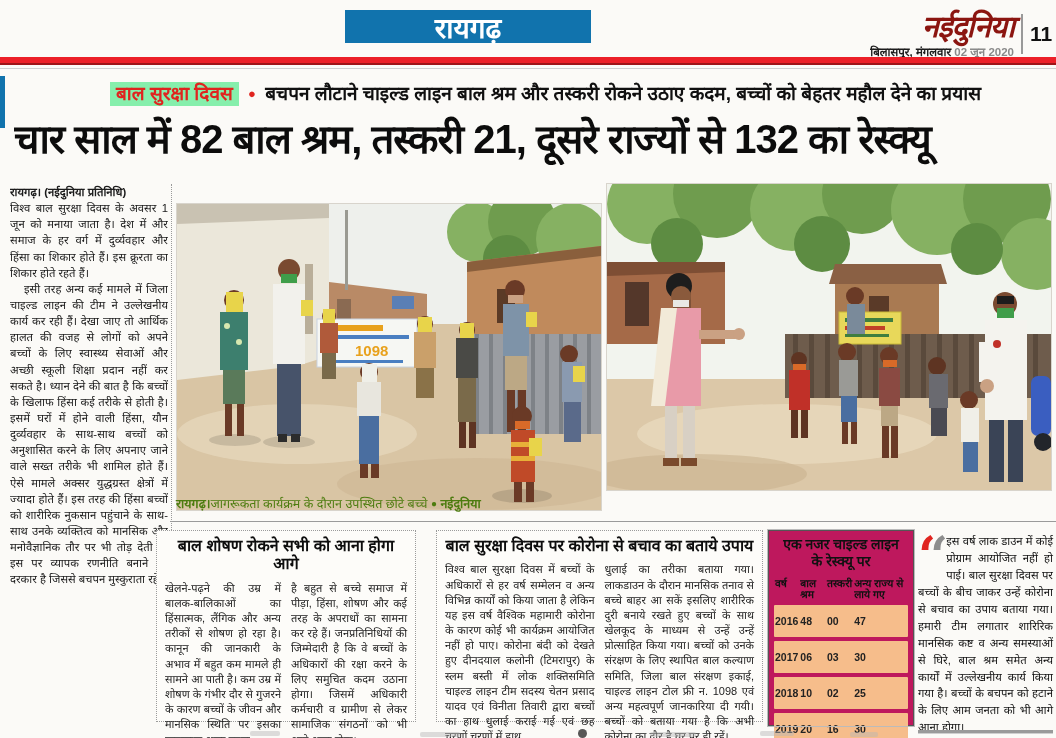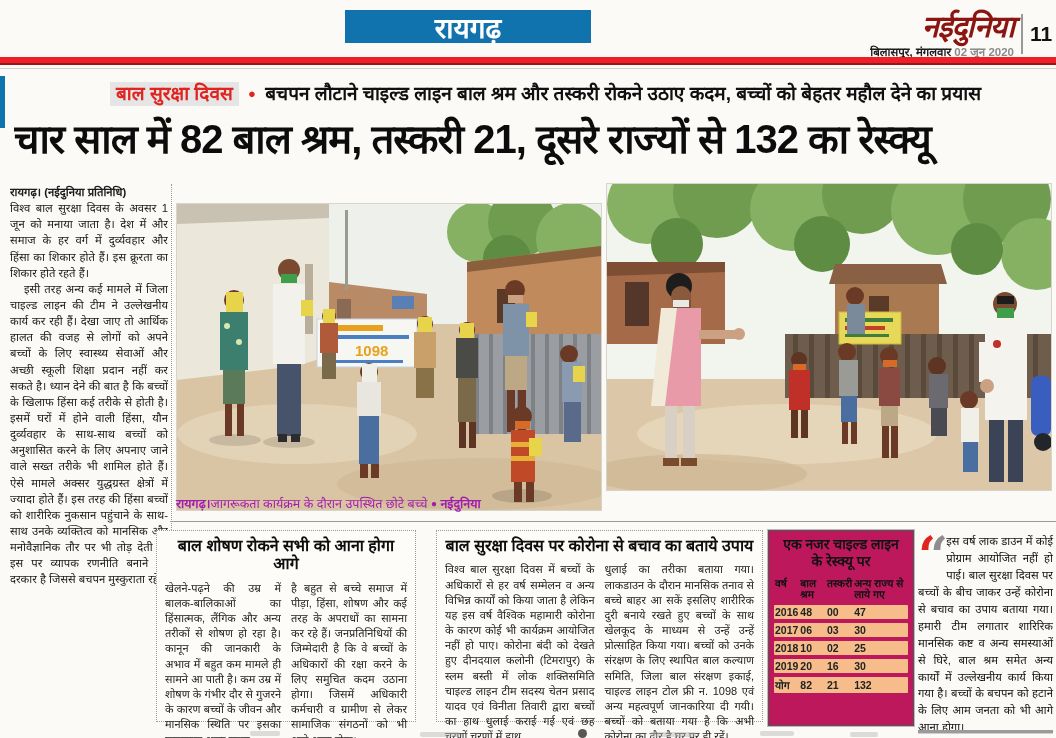--- a/index.html
+++ b/index.html
@@ -16,55 +16,55 @@
   .dateline{font-size:11.5px;margin-top:2px;font-weight:bold;color:#1c1c1c;}
   .dateline .date-part{color:#8a8a8a;font-weight:bold;}
   .pageno-divider{left:1021px;top:14px;width:2px;height:40px;background:#999;}
   .pageno{left:1030px;top:22px;font-size:21px;font-weight:bold;color:#111;}
   .red-rule-a{left:0;top:57px;width:1056px;height:6px;background:#ec2028;}
   .red-rule-b{left:0;top:63px;width:1056px;height:2px;background:#9e1418;}
   .red-rule-c{left:0;top:68px;width:1056px;height:1px;background:#cfcfcf;}
   .left-sliver{left:0;top:76px;width:5px;height:52px;background:#1173ad;}
   
   .kicker{left:110px;top:80px;width:930px;font-size:19px;font-weight:bold;white-space:nowrap;}
-  .kicker-tag{background:#e5e5e5;color:#e0241f;padding:1px 6px 2px 6px;}
+  .kicker-tag{background:#86efac;color:#e0241f;padding:1px 6px 2px 6px;}
   .kicker-bullet{color:#e0241f;font-size:13px;vertical-align:2px;padding:0 4px;}
   .kicker-text{color:#101010;}
   
   .headline{left:10px;top:106px;width:1044px;font-size:40px;font-weight:800;letter-spacing:-1px;
     color:#0c0c0c;white-space:nowrap;overflow:hidden;}
   
   .lead-col{left:10px;top:184px;width:158px;height:540px;font-size:11.3px;line-height:1.43;
     text-align:justify;color:#1b1b1b;overflow:hidden;}
   .lead-col .byline{font-weight:bold;display:block;}
   .lead-col p{margin:0;}
   .lead-col p.indent{text-indent:14px;}
   .col-divider{left:171px;top:184px;width:0;height:538px;border-left:1px dotted #9a9a9a;}
   
   .photo{border:1px solid #d8d4cc;background:#e9e6df;}
   .photo1{left:176px;top:183px;width:424px;height:306px;margin-top:20px;}
   .photo2{left:606px;top:183px;width:444px;height:306px;}
-  .caption{left:176px;top:495px;width:874px;font-size:12.5px;color:#a21caf;}
+  .caption{left:176px;top:495px;width:874px;font-size:12.5px;color:#4d7c0f;}
   .caption b{font-weight:bold;}
   .caption .cap-bullet{font-size:10px;vertical-align:1px;}
   .caption-rule{left:170px;top:521px;width:886px;height:1px;background:#9a9a9a;}
   
   .news-box{top:530px;height:192px;border:1px dotted #9b9b9b;background:#fdfcf9;padding:4px 8px;box-sizing:border-box;}
   .box1{left:156px;width:260px;}
   .box2{left:436px;width:327px;}
   .news-box h3{margin:2px 0 7px 0;text-align:center;font-size:16px;line-height:1.15;color:#0d0d0d;}
   .box-cols{display:flex;gap:10px;}
   .box-cols div{flex:1;font-size:11px;line-height:1.38;text-align:justify;color:#1b1b1b;}
   
   .table-box{left:768px;top:530px;width:146px;height:196px;border:1px solid #555;outline:1px solid #bbb;
     background:#be185d;padding:3px 5px;box-sizing:border-box;}
   .table-title{text-align:center;font-weight:bold;font-size:14px;line-height:1.2;margin:2px 0 4px 0;}
   table.rescue{width:100%;border-collapse:separate;border-spacing:0 4px;font-size:10.5px;}
   table.rescue th{font-weight:bold;text-align:left;font-size:10.5px;line-height:1.1;vertical-align:top;padding:0 1px;}
-  table.rescue td{background:#f6bd8b;padding:1px 1px;font-weight:bold;color:#222;}
+  table.rescue td{background:#f6bd8b;padding:10px 1px;font-weight:bold;color:#222;}
   table.rescue td:first-child{border-radius:1px 0 0 1px;}
   table.rescue td:last-child{border-radius:0 1px 1px 0;}
   
   .quote-box{left:918px;top:533px;width:135px;height:196px;}
   .qmark{float:left;font-family:"DejaVu Serif","Liberation Serif",serif;font-weight:bold;
     font-size:52px;line-height:0.65;margin:6px 4px 0 0;letter-spacing:-6px;}
   .qmark .q-red{color:#e02520;}
   .qmark .q-gray{color:#8d8d8d;}
   .quote-text{font-size:11.3px;line-height:1.5;text-align:justify;color:#141414;}
   .quote-rule{left:918px;top:730px;width:135px;height:4px;border-top:3px solid #9a9a9a;border-bottom:1px solid #cfcfcf;box-sizing:border-box;}

